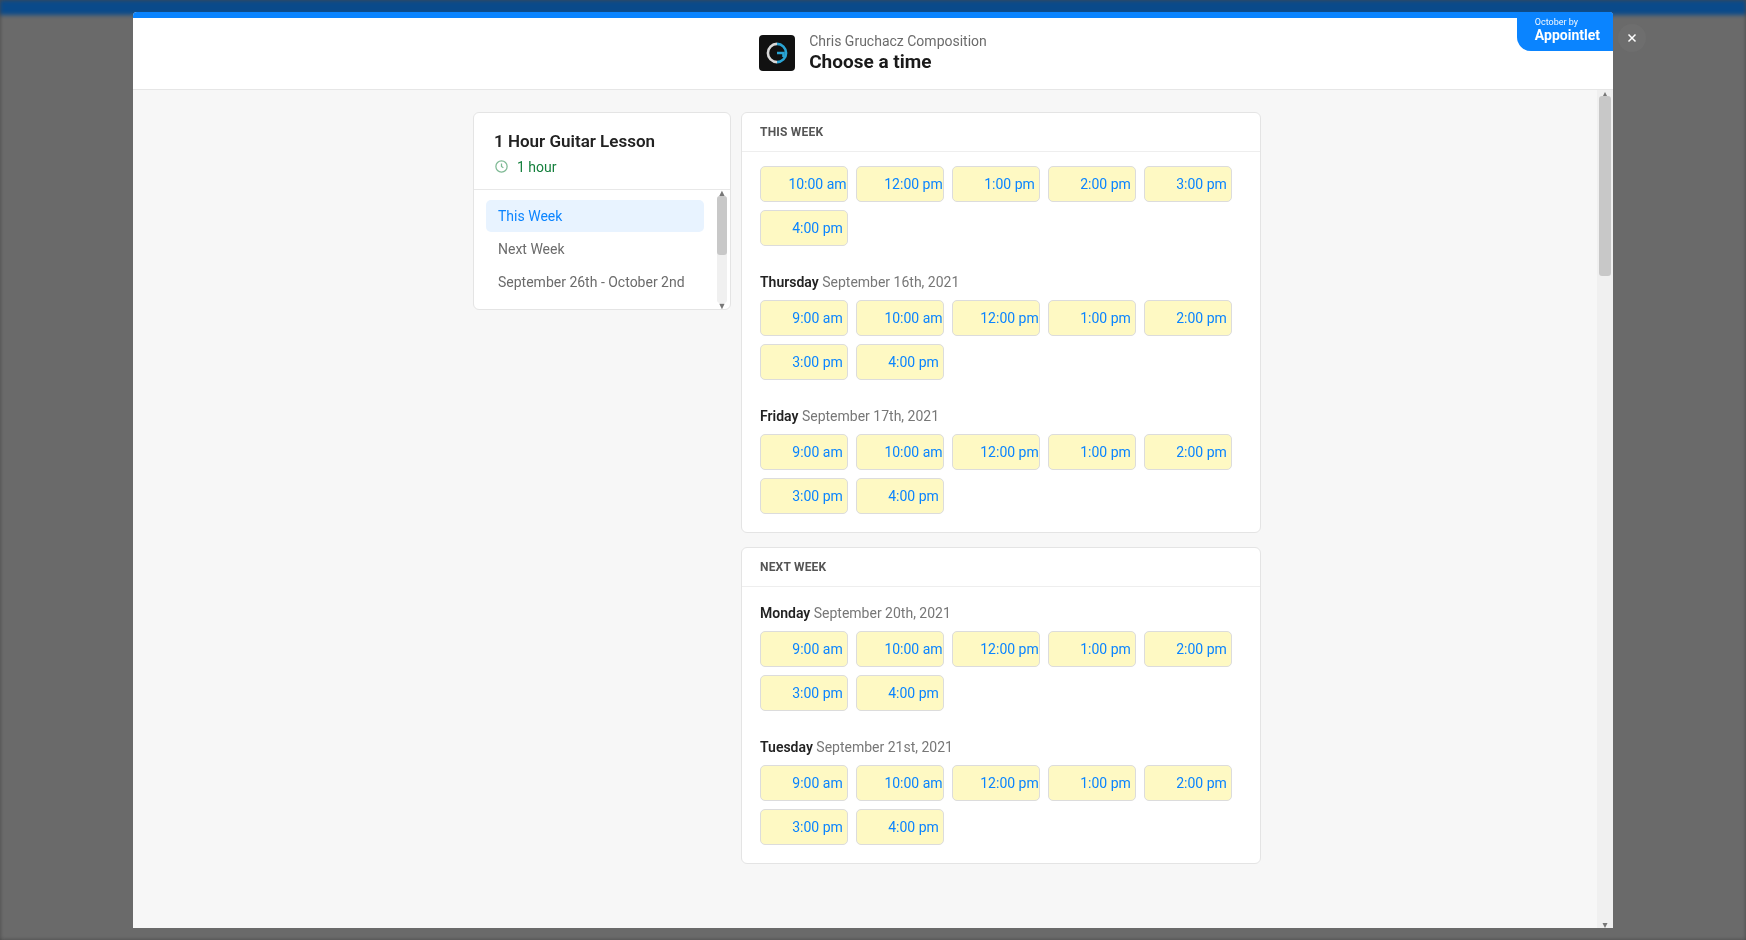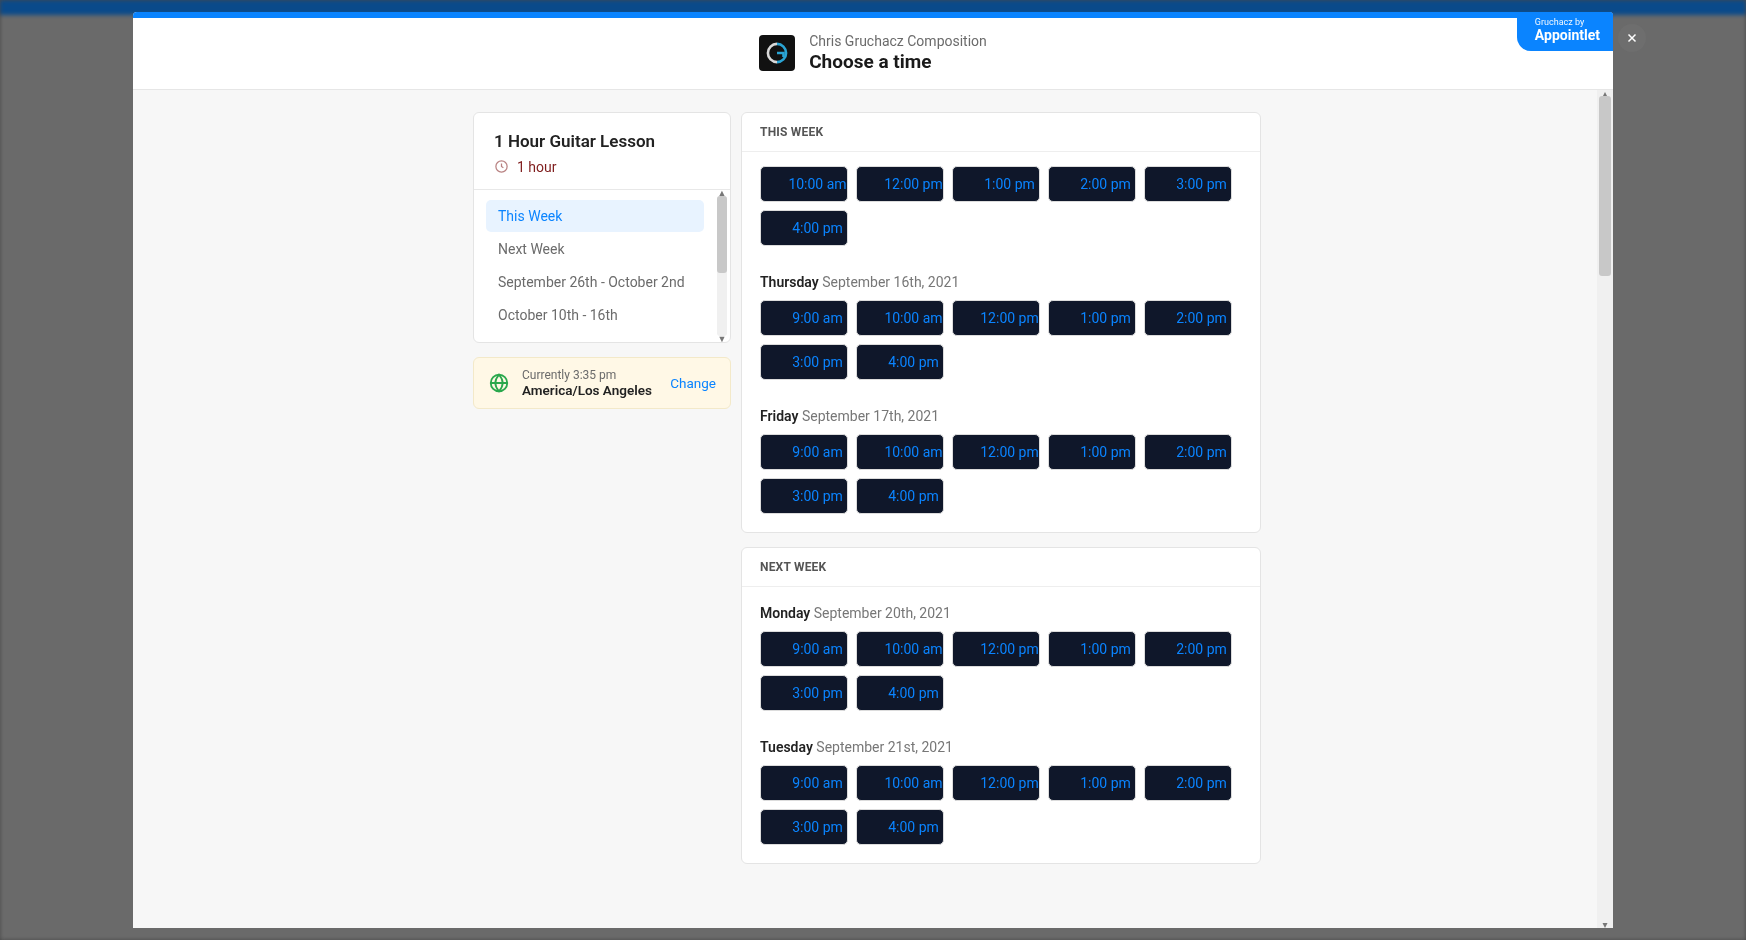--- a/index.html
+++ b/index.html
@@ -93,21 +93,21 @@
 
   
   .sidebar { width: 258px; flex: 0 0 258px; }
   .card {
     background: #fff; border: 1px solid #e4e4e4; border-radius: 6px;
   }
   .service-card .top {
     padding: 18px 20px 14px;
   }
   .service-title { font-size: 17px; font-weight: 600; color: #222; margin-bottom: 8px; }
-  .service-meta { font-size: 14px; color: #7f1d1d; display: flex; align-items: center; gap: 8px; }
+  .service-meta { font-size: 14px; color: #15803d; display: flex; align-items: center; gap: 8px; }
   .clock-icon { width: 15px; height: 15px; opacity: .55; }
 
   .weeks-wrap {
     border-top: 1px solid #e8e8e8;
     position: relative;
     max-height: 170px;
     overflow: hidden;
     padding: 10px 12px;
   }
   .weeks-scroll {
@@ -153,21 +153,21 @@
   }
   .day-group { padding: 14px 18px 18px; }
   .day-group + .day-group { padding-top: 6px; }
   .day-label { font-size: 14px; margin-bottom: 10px; margin-top: 4px; }
   .day-label .dow { font-weight: 600; color: #222; }
   .day-label .date { color: #777; }
   .slots { display: flex; flex-wrap: wrap; gap: 8px; }
   .slot {
     width: 88px; height: 36px;
     border: 1px solid #dcdcdc; border-radius: 5px;
-    background: #0f172a;
+    background: #fef9c3;
     color: #0a84ff; font-size: 14px;
     display: flex; align-items: center; justify-content: center;
     cursor: pointer;
     padding-left: 27px;
   }
 
   
   .body-scrollbar {
     position: absolute; right: 0; top: 0; bottom: 0; width: 16px;
     background: #f0f0f0;
@@ -202,21 +202,21 @@
           <path d="M20 6 A14 14 0 0 1 20 34" fill="none" stroke="#2aa4d4" stroke-width="4"></path>
           <path d="M20 20 H30 V26" fill="none" stroke="#2aa4d4" stroke-width="4"></path>
         </svg>
       </div>
       <div class="header-text">
         <div class="org">Chris Gruchacz Composition</div>
         <div class="title">Choose a time</div>
       </div>
     </div>
     <div class="powered-badge">
-      <div class="small">Gruchacz by</div>
+      <div class="small">October by</div>
       <div class="brand">Appointlet</div>
     </div>
   </div>
 
   <div class="modal-body">
     <div class="scroll-wrap">
       <div class="scroll-inner">
 
         <div class="sidebar">
           <div class="card service-card">
@@ -228,41 +228,29 @@
                     <path d="M12 7v5l3 2"></path>
                 </svg>
                 <span>1 hour</span>
               </div>
             </div>
             <div class="weeks-wrap">
               <div id="weeks-list">
                   <div class="week-item active">This Week</div>
                   <div class="week-item">Next Week</div>
                   <div class="week-item">September 26th - October 2nd</div>
-                  <div class="week-item">October 10th - 16th</div>
                 </div>
               <div class="weeks-scroll">
                 <span class="arrow up">▲</span>
                 <div class="thumb"></div>
                 <span class="arrow dn">▼</span>
               </div>
             </div>
           </div>
 
-          <div class="tz-card">
-            <svg class="globe-icon" viewBox="0 0 24 24" fill="none" stroke="currentColor" stroke-width="2">
-              <circle cx="12" cy="12" r="9"></circle>
-              <path d="M3 12h18M12 3c2.5 2.8 4 5.8 4 9s-1.5 6.2-4 9c-2.5-2.8-4-5.8-4-9s1.5-6.2 4-9z"></path>
-            </svg>
-            <div class="tz-text">
-              <div class="tz-now">Currently 3:35 pm</div>
-              <div class="tz-name">America/Los Angeles</div>
-            </div>
-            <div class="tz-change">Change</div>
-          </div>
         </div>
 
         <div class="main-col" id="main-col">
         <div class="card week-block">
               <div class="week-header">THIS WEEK</div>
               <div class="day-group">
                 <div class="slots">
                   <div class="slot">10:00 am</div>
                   <div class="slot">12:00 pm</div>
                   <div class="slot">1:00 pm</div>

